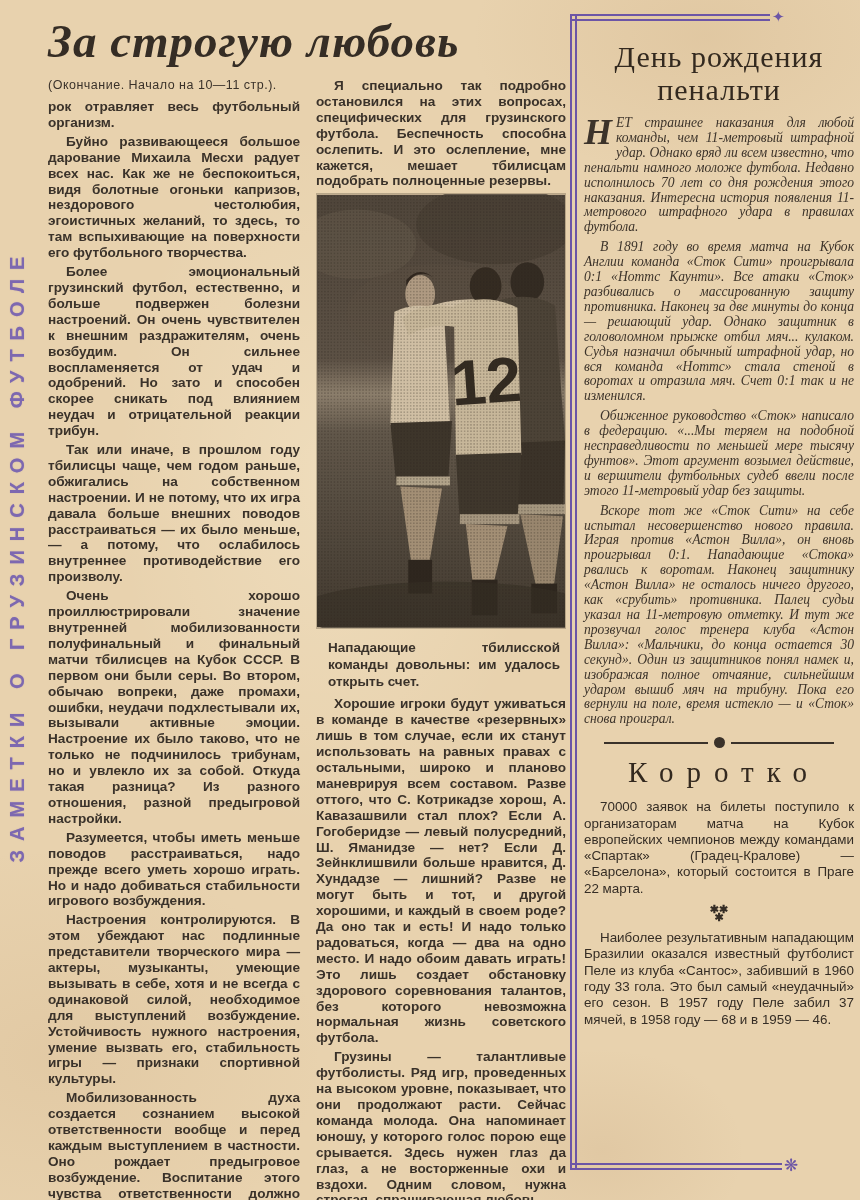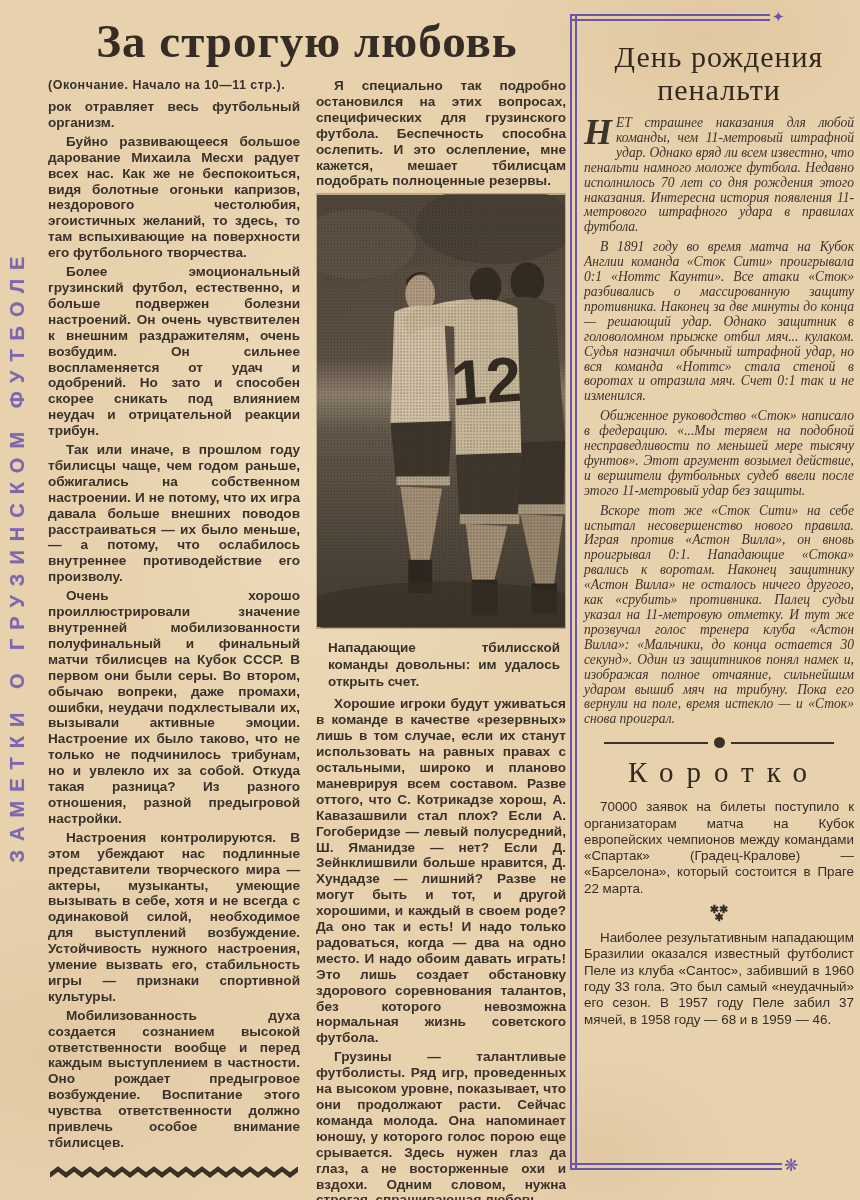--- a/index.html
+++ b/index.html
@@ -30,31 +30,30 @@
     text-shadow:0 0 1px rgba(125,104,176,.5);
   }
   
   .content { position:absolute; left:34px; top:0; width:826px; height:1200px; display:flex; }
   .left-block { width:536px; padding:6px 4px 0 4px; }
   .right-block { width:290px; margin-left:0; position:relative; padding:14px 6px 0 14px; }
 
   
   .headline {
     font-family:"Liberation Serif", serif;
-    font-weight:bold;
+    font-style:italic; font-weight:bold;
     font-size:47px; letter-spacing:1px;
-    text-align:center;
     color:#352d25;
     padding:8px 0 10px 10px;
   }
   .two-cols { display:flex; gap:16px; padding:0 6px 0 10px; }
   .col { width:252px; }
 
   
-  .subnote { font-weight:bold; font-size:12.5px; letter-spacing:.5px; margin-bottom:7px; }
+  .subnote { font-weight:normal; font-size:12.5px; letter-spacing:.5px; margin-bottom:7px; }
   .para {
     font-size:13.6px; line-height:15.9px;
     text-align:justify;
     text-indent:18px;
     margin-bottom:3px;
     font-weight:bold;
   }
   .para.noindent { text-indent:0; }
 
   
@@ -135,20 +134,21 @@
 
       <div class="two-cols">
 
         <div class="col">
           <div class="subnote">(Окончание. Начало на 10—11 стр.).</div>
           <p class="para noindent">рок отравляет весь футбольный организм.</p>
           <p class="para">Буйно развивающееся большое дарование Михаила Месхи радует всех нас. Как же не беспокоиться, видя болотные огоньки капризов, нездорового честолюбия, эгоистичных желаний, то здесь, то там вспыхивающие на поверхности его футбольного творчества.</p>
           <p class="para">Более эмоциональный грузинский футбол, естественно, и больше подвержен болезни настроений. Он очень чувствителен к внешним раздражителям, очень возбудим. Он сильнее воспламеняется от удач и одобрений. Но зато и способен скорее сникать под влиянием неудач и отрицательной реакции трибун.</p>
           <p class="para">Так или иначе, в прошлом году тбилисцы чаще, чем годом раньше, обжигались на собственном настроении. И не потому, что их игра давала больше внешних поводов расстраиваться — их было меньше, — а потому, что ослабилось внутреннее противодействие его произволу.</p>
           <p class="para">Очень хорошо проиллюстрировали значение внутренней мобилизованности полуфинальный и финальный матчи тбилисцев на Кубок СССР. В первом они были серы. Во втором, обычаю вопреки, даже промахи, ошибки, неудачи подхлестывали их, вызывали активные эмоции. Настроение их было таково, что не только не подчинилось трибунам, но и увлекло их за собой. Откуда такая разница? Из разного отношения, разной предыгровой настройки.</p>
+          <p class="para">Разумеется, чтобы иметь меньше поводов расстраиваться, надо прежде всего уметь хорошо играть. Но и надо добиваться стабильности игрового возбуждения.</p>
           <p class="para">Настроения контролируются. В этом убеждают нас подлинные представители творческого мира — актеры, музыканты, умеющие вызывать в себе, хотя и не всегда с одинаковой силой, необходимое для выступлений возбуждение. Устойчивость нужного настроения, умение вызвать его, стабильность игры — признаки спортивной культуры.</p>
           <p class="para">Мобилизованность духа создается сознанием высокой ответственности вообще и перед каждым выступлением в частности. Оно рождает предыгровое возбуждение. Воспитание этого чувства ответственности должно привлечь особое внимание тбилисцев.</p>
 
           <div class="zigzag">
             <svg width="248" height="14" viewBox="0 0 248 14">
               <path d="M0,10 L8,4 L16,10 L24,4 L32,10 L40,4 L48,10 L56,4 L64,10 L72,4 L80,10 L88,4 L96,10 L104,4 L112,10 L120,4 L128,10 L136,4 L144,10 L152,4 L160,10 L168,4 L176,10 L184,4 L192,10 L200,4 L208,10 L216,4 L224,10 L232,4 L240,10 L248,4" fill="none" stroke="#3a322a" stroke-width="4.6" stroke-linecap="round"></path>
             </svg>
           </div>
 
           <div class="logo-box">

